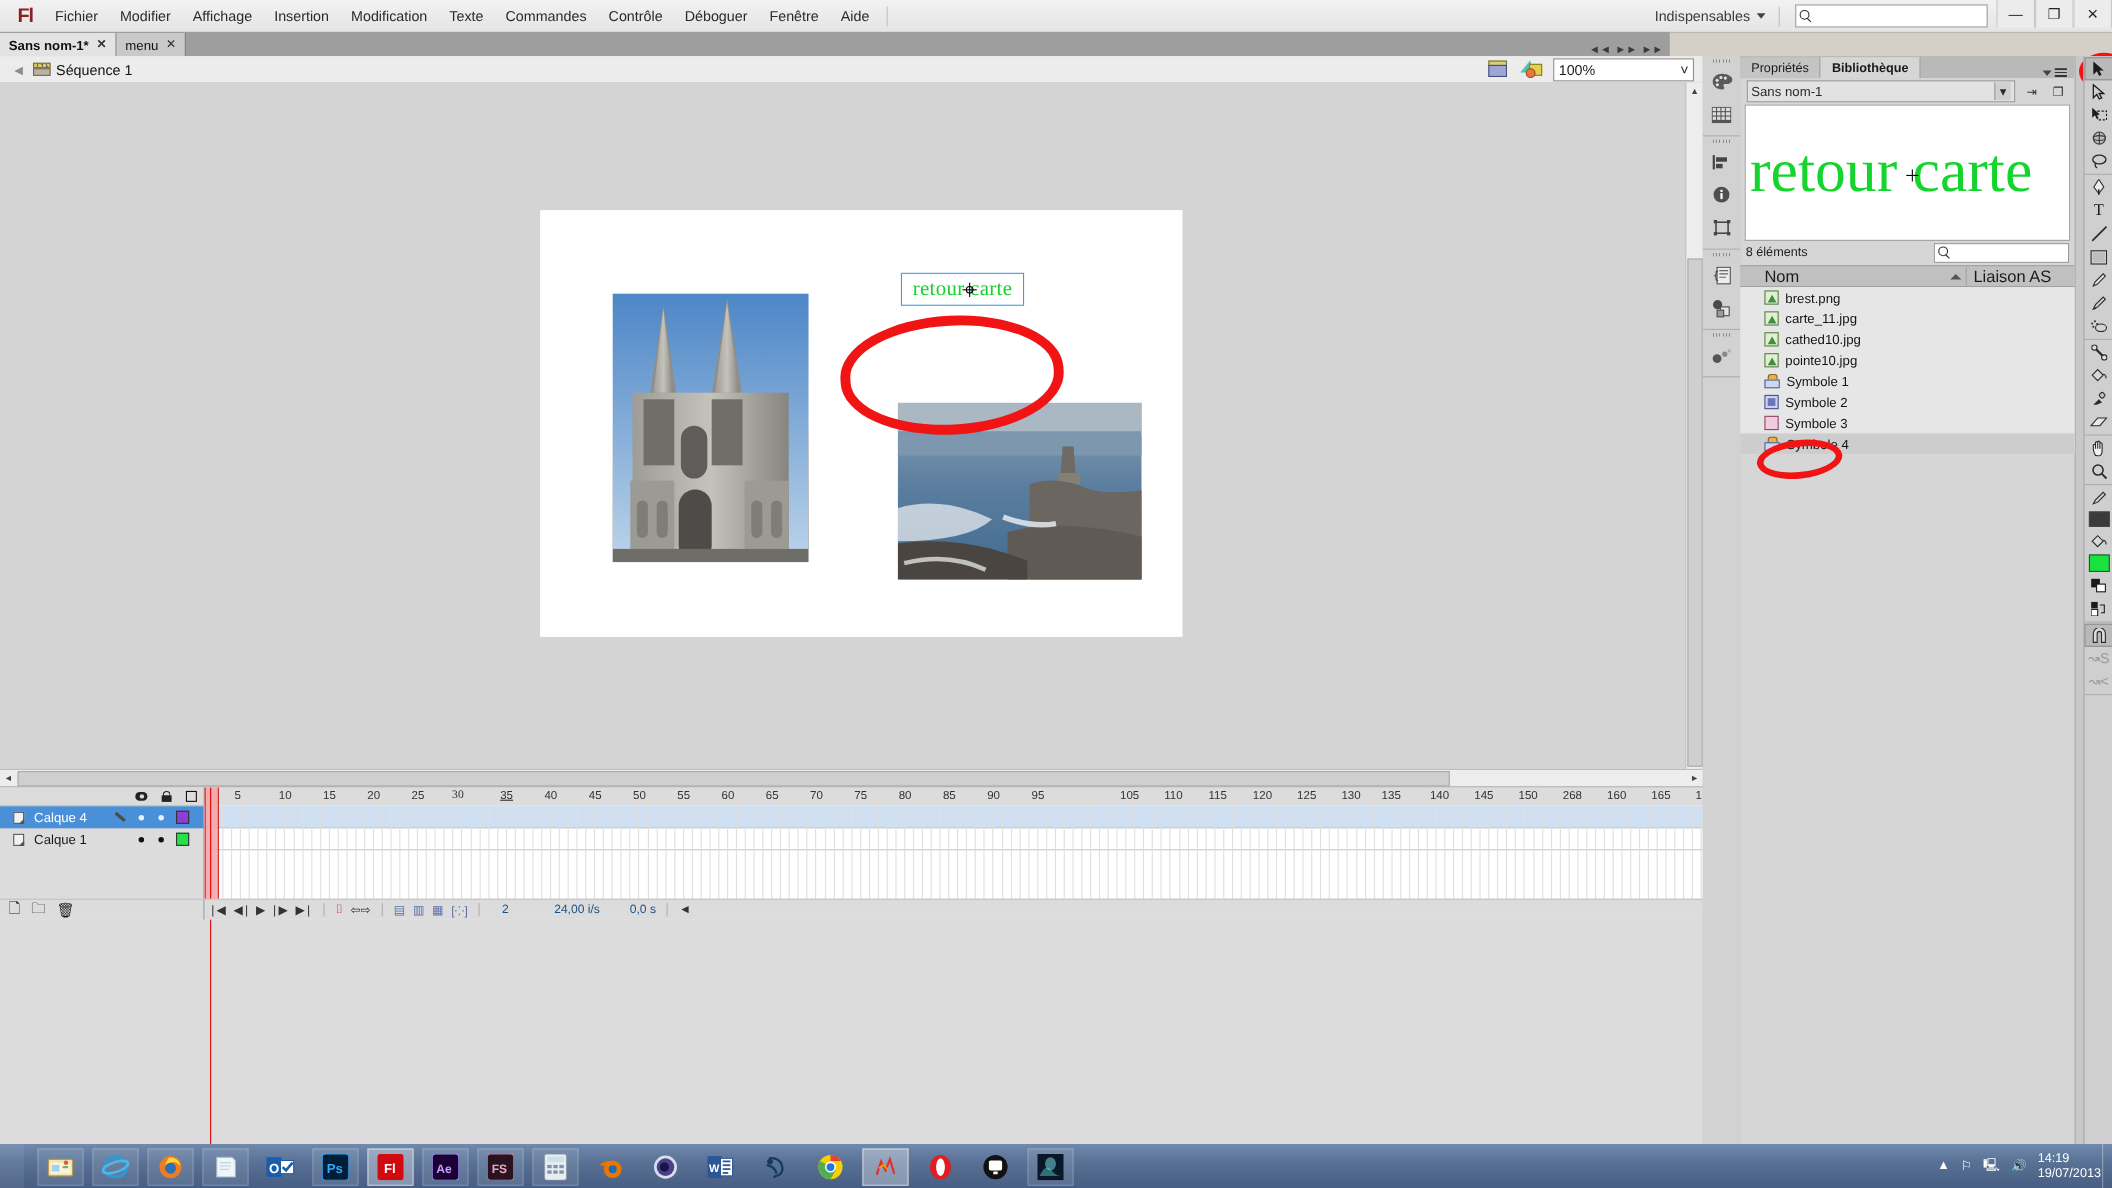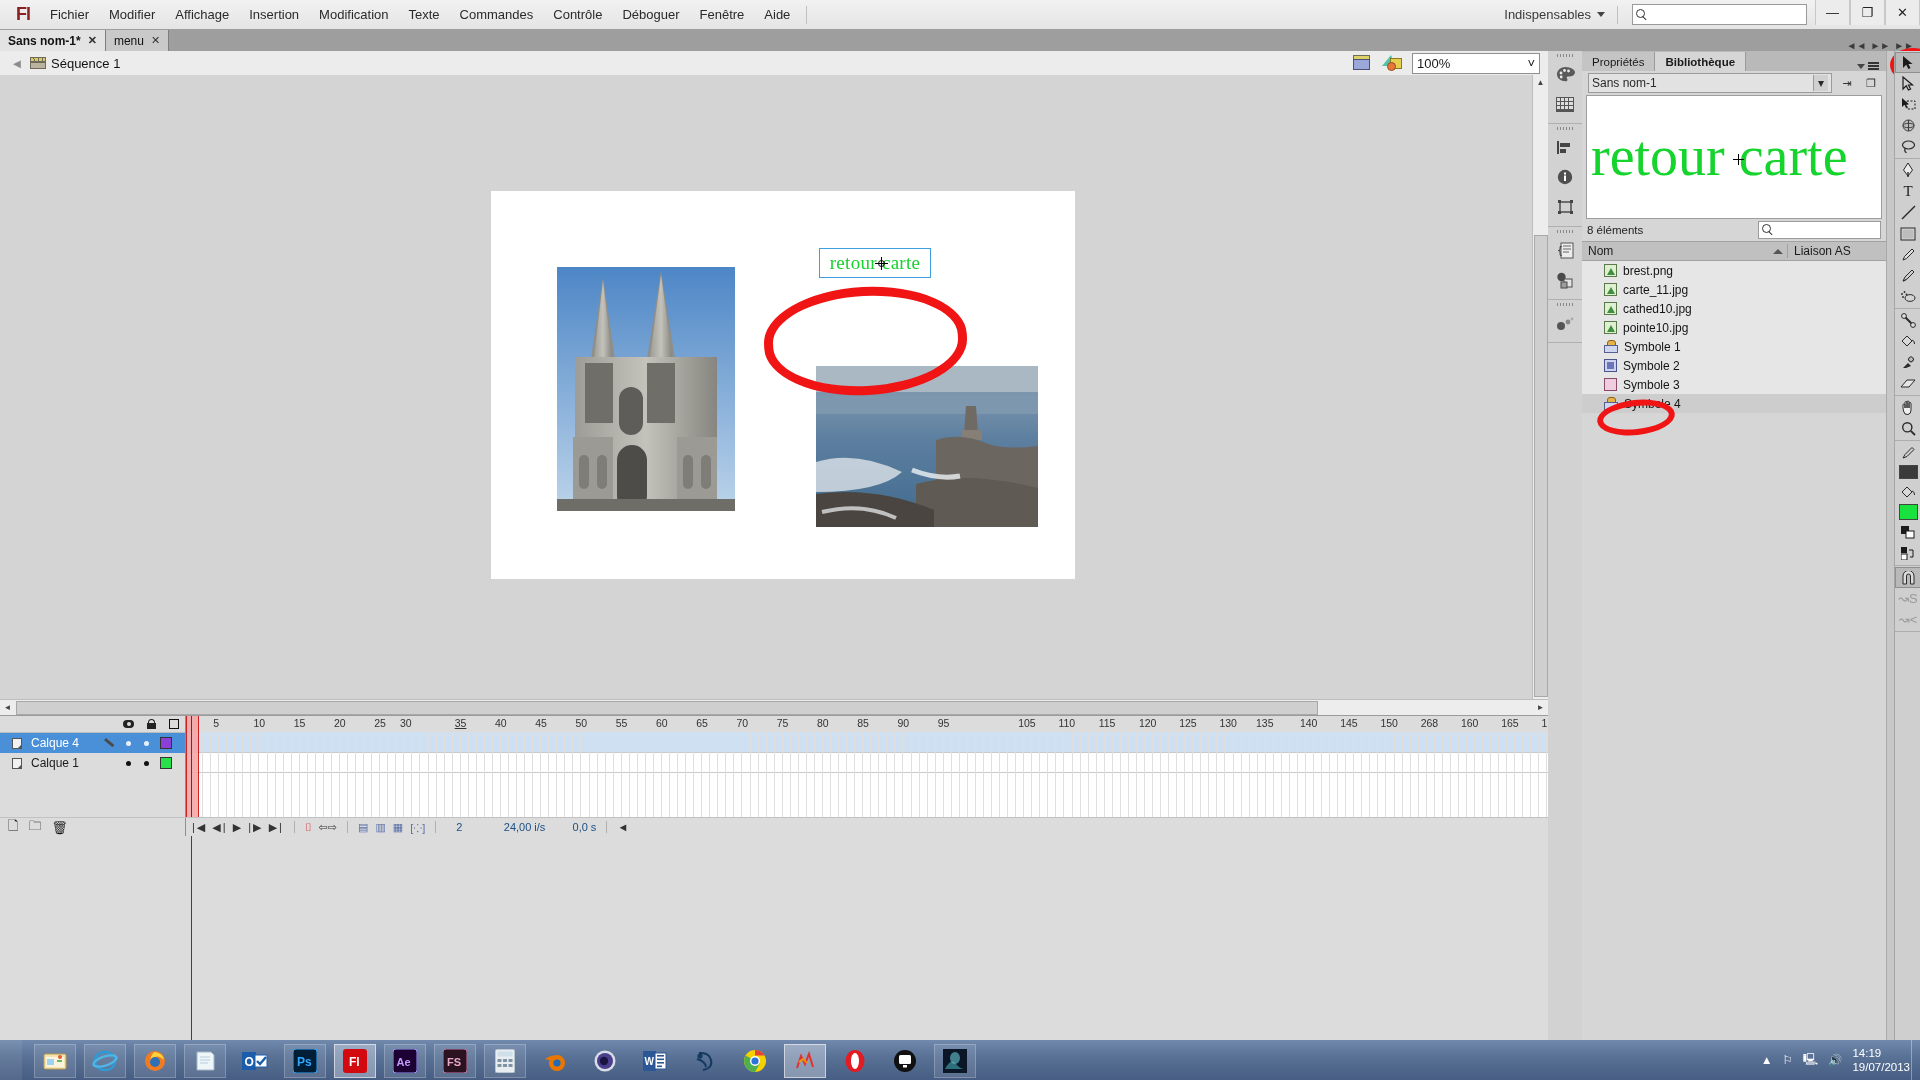--- a/index.html
+++ b/index.html
@@ -29,21 +29,21 @@
   .search-box{width:170px;height:19px;border:1px solid #9a9a9a;background:#fff;
     display:flex;align-items:center;padding-left:3px;margin:0 8px;}
   .mag{width:12px;height:12px;position:relative;display:inline-block;}
   .mag:before{content:"";position:absolute;left:0;top:0;width:7px;height:7px;border:1.4px solid #333;border-radius:50%;}
   .mag:after{content:"";position:absolute;left:7px;top:7px;width:5px;height:1.4px;background:#333;transform:rotate(45deg);transform-origin:0 0;}
   .wbtns{display:flex;height:29px;}
   .wbtn{width:33px;height:25px;display:flex;align-items:center;justify-content:center;
     border:1px solid #c8c8c8;border-top:none;border-bottom:none;background:#ececec;font-size:13px;color:#222;}
 
   
-  .doctabs{position:absolute;left:0;top:29px;width:1920px;height:22px;background:#9e9e9e;
+  .doctabs{position:absolute;left:0;top:29px;width:1518px;height:22px;background:#9e9e9e;
     display:flex;align-items:flex-end;}
   .doctab{height:21px;display:flex;align-items:center;padding:0 8px;font-size:12px;
     background:#c9c9c9;border-right:1px solid #7d7d7d;color:#111;gap:7px;}
   .doctab.active{background:#e3e3e3;font-weight:bold;}
   .tabclose{font-size:11px;color:#333;}
   .tabs-right{margin-left:auto;display:flex;align-items:center;gap:4px;padding-right:6px;
     font-size:10px;color:#3a3a3a;}
 
   
   .editbar{position:absolute;left:0;top:51px;width:1548px;height:24px;background:#ececec;
@@ -156,21 +156,21 @@
   .preview{height:122px;background:#fff;border:1px solid #9e9e9e;margin:0 4px;position:relative;overflow:hidden;}
   .preview .ptext{position:absolute;left:4px;top:28px;font-family:"Liberation Serif",serif;font-size:56px;color:#15d42d;white-space:nowrap;}
   .preview .pcross{position:absolute;left:146px;top:58px;width:11px;height:11px;}
   .preview .pcross:before,.preview .pcross:after{content:"";position:absolute;background:#000;}
   .preview .pcross:before{left:5px;top:0;width:1.4px;height:11px;}
   .preview .pcross:after{left:0;top:5px;width:11px;height:1.4px;}
 
   .libcount{height:22px;display:flex;align-items:center;padding:0 5px;gap:8px;font-size:11.5px;color:#222;}
   .libsearch{margin-left:auto;width:118px;height:16px;background:#fff;border:1px solid #9b9b9b;display:flex;align-items:center;padding-left:3px;}
   .libhead{height:18px;background:#c0c0c0;border-top:1px solid #a2a2a2;border-bottom:1px solid #a2a2a2;
-     display:flex;align-items:center;font-size:12px;color:#1a1a1a;}
+     display:flex;align-items:center;font-size:15px;color:#1a1a1a;padding-left:16px;}
   .libhead .c1{flex:1;padding-left:6px;}
   .libhead .sortarr{width:0;height:0;border-left:5px solid transparent;border-right:5px solid transparent;border-bottom:5px solid #555;margin-right:4px;}
   .libhead .c2{width:92px;border-left:1px solid #a2a2a2;padding-left:6px;}
   .liblist{background:#e6e6e6;}
   .librow{height:19px;display:flex;align-items:center;gap:6px;padding-left:22px;font-size:12px;color:#141414;}
   .librow.sel{background:#cdcdcd;}
   .icn-bmp{width:13px;height:13px;background:#dff0d0;border:1px solid #5b7a4b;box-sizing:border-box;position:relative;}
   .icn-bmp:after{content:"";position:absolute;left:2px;bottom:1px;width:0;height:0;border-left:4px solid transparent;border-right:4px solid transparent;border-bottom:7px solid #3f8f3f;}
   .icn-btn{width:14px;height:13px;position:relative;}
   .icn-btn .bx{position:absolute;left:0;bottom:0;width:14px;height:8px;background:#cfd6ef;border:1px solid #55608f;box-sizing:border-box;}
@@ -405,21 +405,21 @@
         </div>
       </div>
 
       <div class="tlruler">
           <div class="tick" style="left: -5px;">1</div>
           <div class="tick" style="left: 27.2px;">5</div>
           <div class="tick" style="left: 67.45px;">10</div>
           <div class="tick" style="left: 107.7px;">15</div>
           <div class="tick" style="left: 147.95px;">20</div>
           <div class="tick" style="left: 188.2px;">25</div>
-          <div class="tick" style="left: 214px;">30</div>
+          <div class="tick" style="left: 225px; font-family: Liberation Serif, serif;">30</div>
           <div class="tick" style="left: 268.7px; text-decoration: underline;">35</div>
           <div class="tick" style="left: 308.95px;">40</div>
           <div class="tick" style="left: 349.2px;">45</div>
           <div class="tick" style="left: 389.45px;">50</div>
           <div class="tick" style="left: 429.7px;">55</div>
           <div class="tick" style="left: 469.95px;">60</div>
           <div class="tick" style="left: 510.2px;">65</div>
           <div class="tick" style="left: 550.45px;">70</div>
           <div class="tick" style="left: 590.7px;">75</div>
           <div class="tick" style="left: 630.95px;">80</div>

